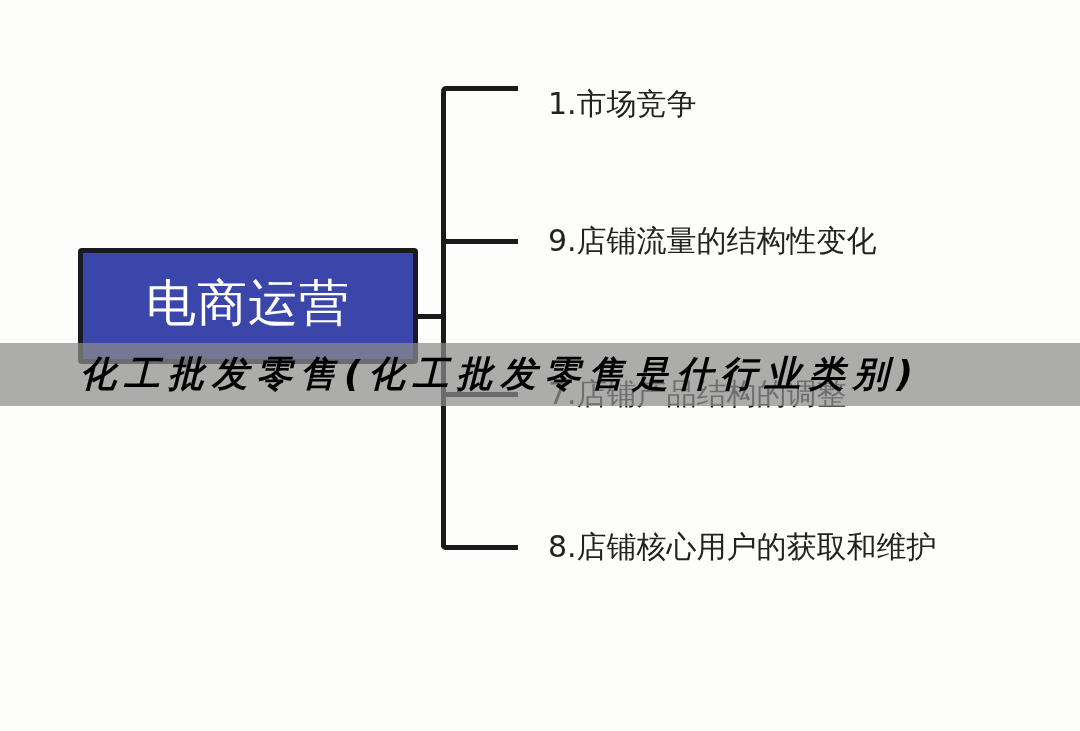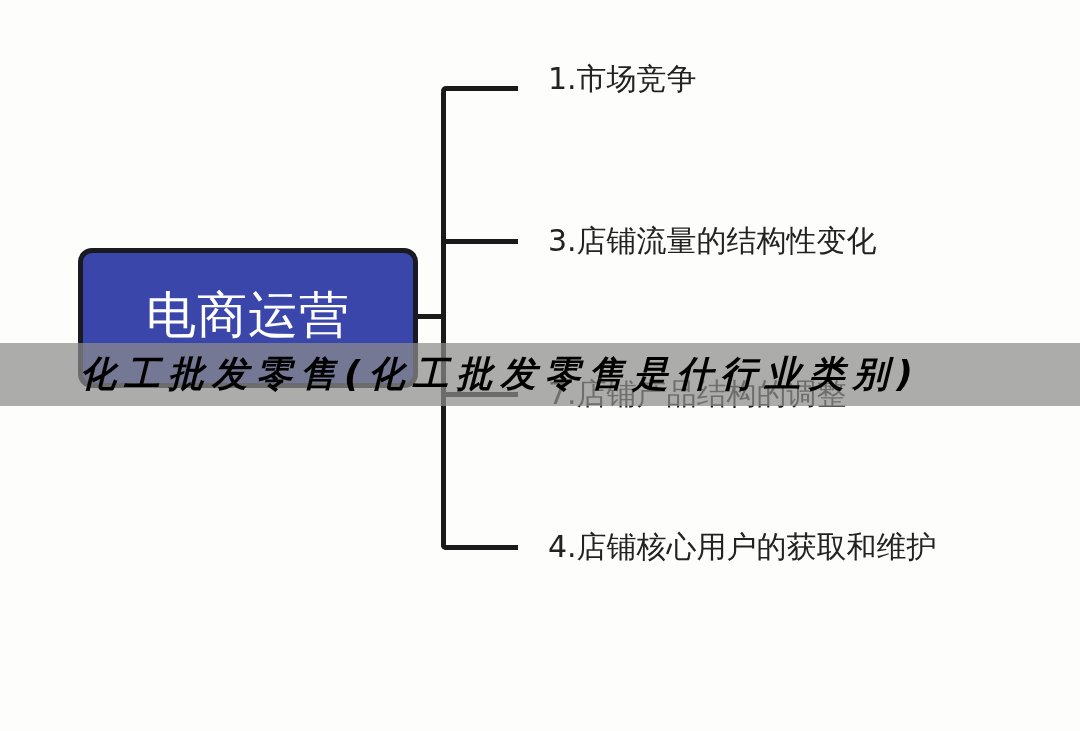--- a/index.html
+++ b/index.html
@@ -2,22 +2,22 @@
 <html><head>
   <meta charset="utf-8">
   <style>
     html, body { margin: 0; padding: 0; }
     body {
       width: 1080px; height: 731px; position: relative; overflow: hidden;
       background: #fdfdfb;
       font-family: "DejaVu Sans", "Liberation Sans", sans-serif;
     }
     .root-node {
-      position: absolute; left: 78px; top: 248px; width: 340px; height: 140px;
-      box-sizing: border-box; border: 5px solid #1a1a22; border-radius: 14px;
+      position: absolute; left: 78px; top: 248px; width: 340px; height: 116px;
+      box-sizing: border-box; border: 5px solid #1a1a22; border-radius: 4px;
       background: #3a46aa;
       display: flex; align-items: center; justify-content: center;
     }
     .root-node span {
       color: #ffffff; font-size: 50px; letter-spacing: 1px;
       margin-top: -6px;
     }
     .line { position: absolute; background: #1a1a1a; }
     .branch-label {
       position: absolute; color: #222222; font-size: 30px; white-space: nowrap;
@@ -41,19 +41,19 @@
 
 <div class="line" style="left:418px; top:314px; width:26px; height:5px;"></div>
 
 <div class="line" style="left:441px; top:88px; width:5px; height:462px; border-radius:14px 0 0 14px;"></div>
 
 <div class="line" style="left:441px; top:86px; width:77px; height:5px; border-radius:14px 0 0 0;"></div>
 <div class="line" style="left:441px; top:239px; width:77px; height:5px; border-radius:14px 0 0 0;"></div>
 <div class="line" style="left:441px; top:392px; width:77px; height:5px; border-radius:0 0 0 14px;"></div>
 <div class="line" style="left:441px; top:545px; width:77px; height:5px; border-radius:0 0 0 14px;"></div>
 
-<div class="branch-label" style="left:548px; top:59px;">1.市场竞争</div>
-<div class="branch-label" style="left:548px; top:221px;">3.店铺流量的结构性变化</div>
+<div class="branch-label" style="left:548px; top:84px;">1.市场竞争</div>
+<div class="branch-label" style="left:548px; top:221px;">9.店铺流量的结构性变化</div>
 <div class="branch-label" style="left:548px; top:374px;">7.店铺产品结构的调整</div>
-<div class="branch-label" style="left:548px; top:527px;">4.店铺核心用户的获取和维护</div>
+<div class="branch-label" style="left:548px; top:527px;">8.店铺核心用户的获取和维护</div>
 
 <div class="banner"></div>
 <div class="banner-text">化工批发零售(化工批发零售是什行业类别)</div>
 
 </body></html>

